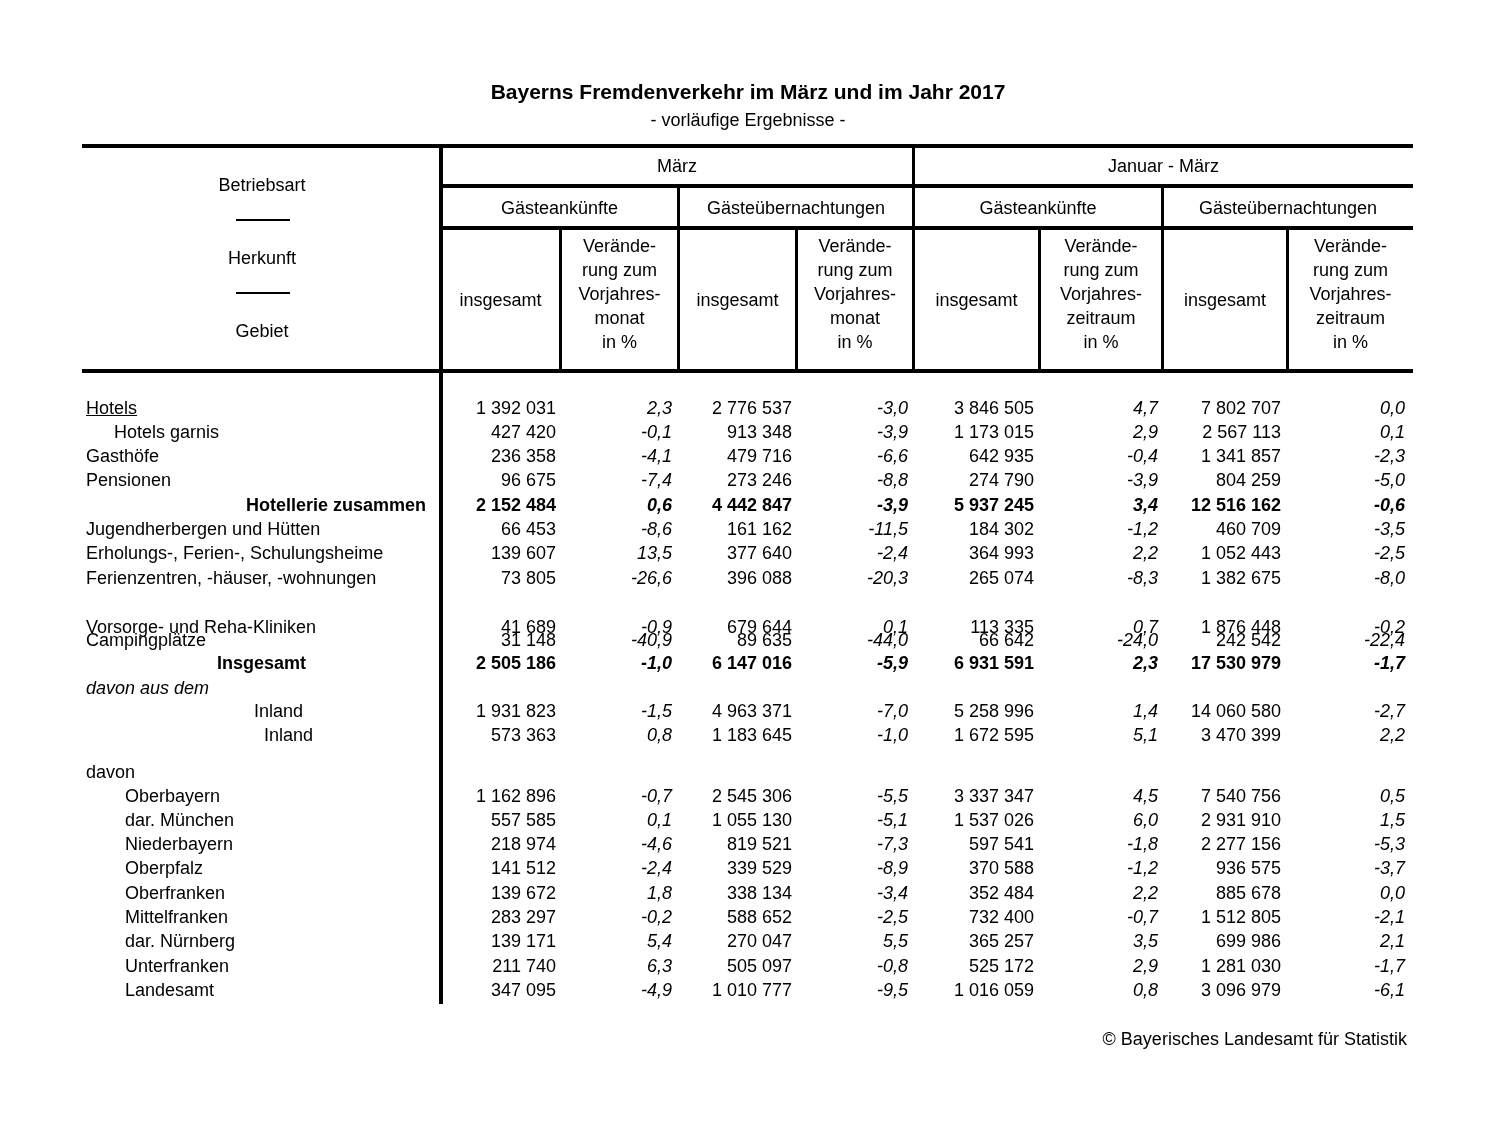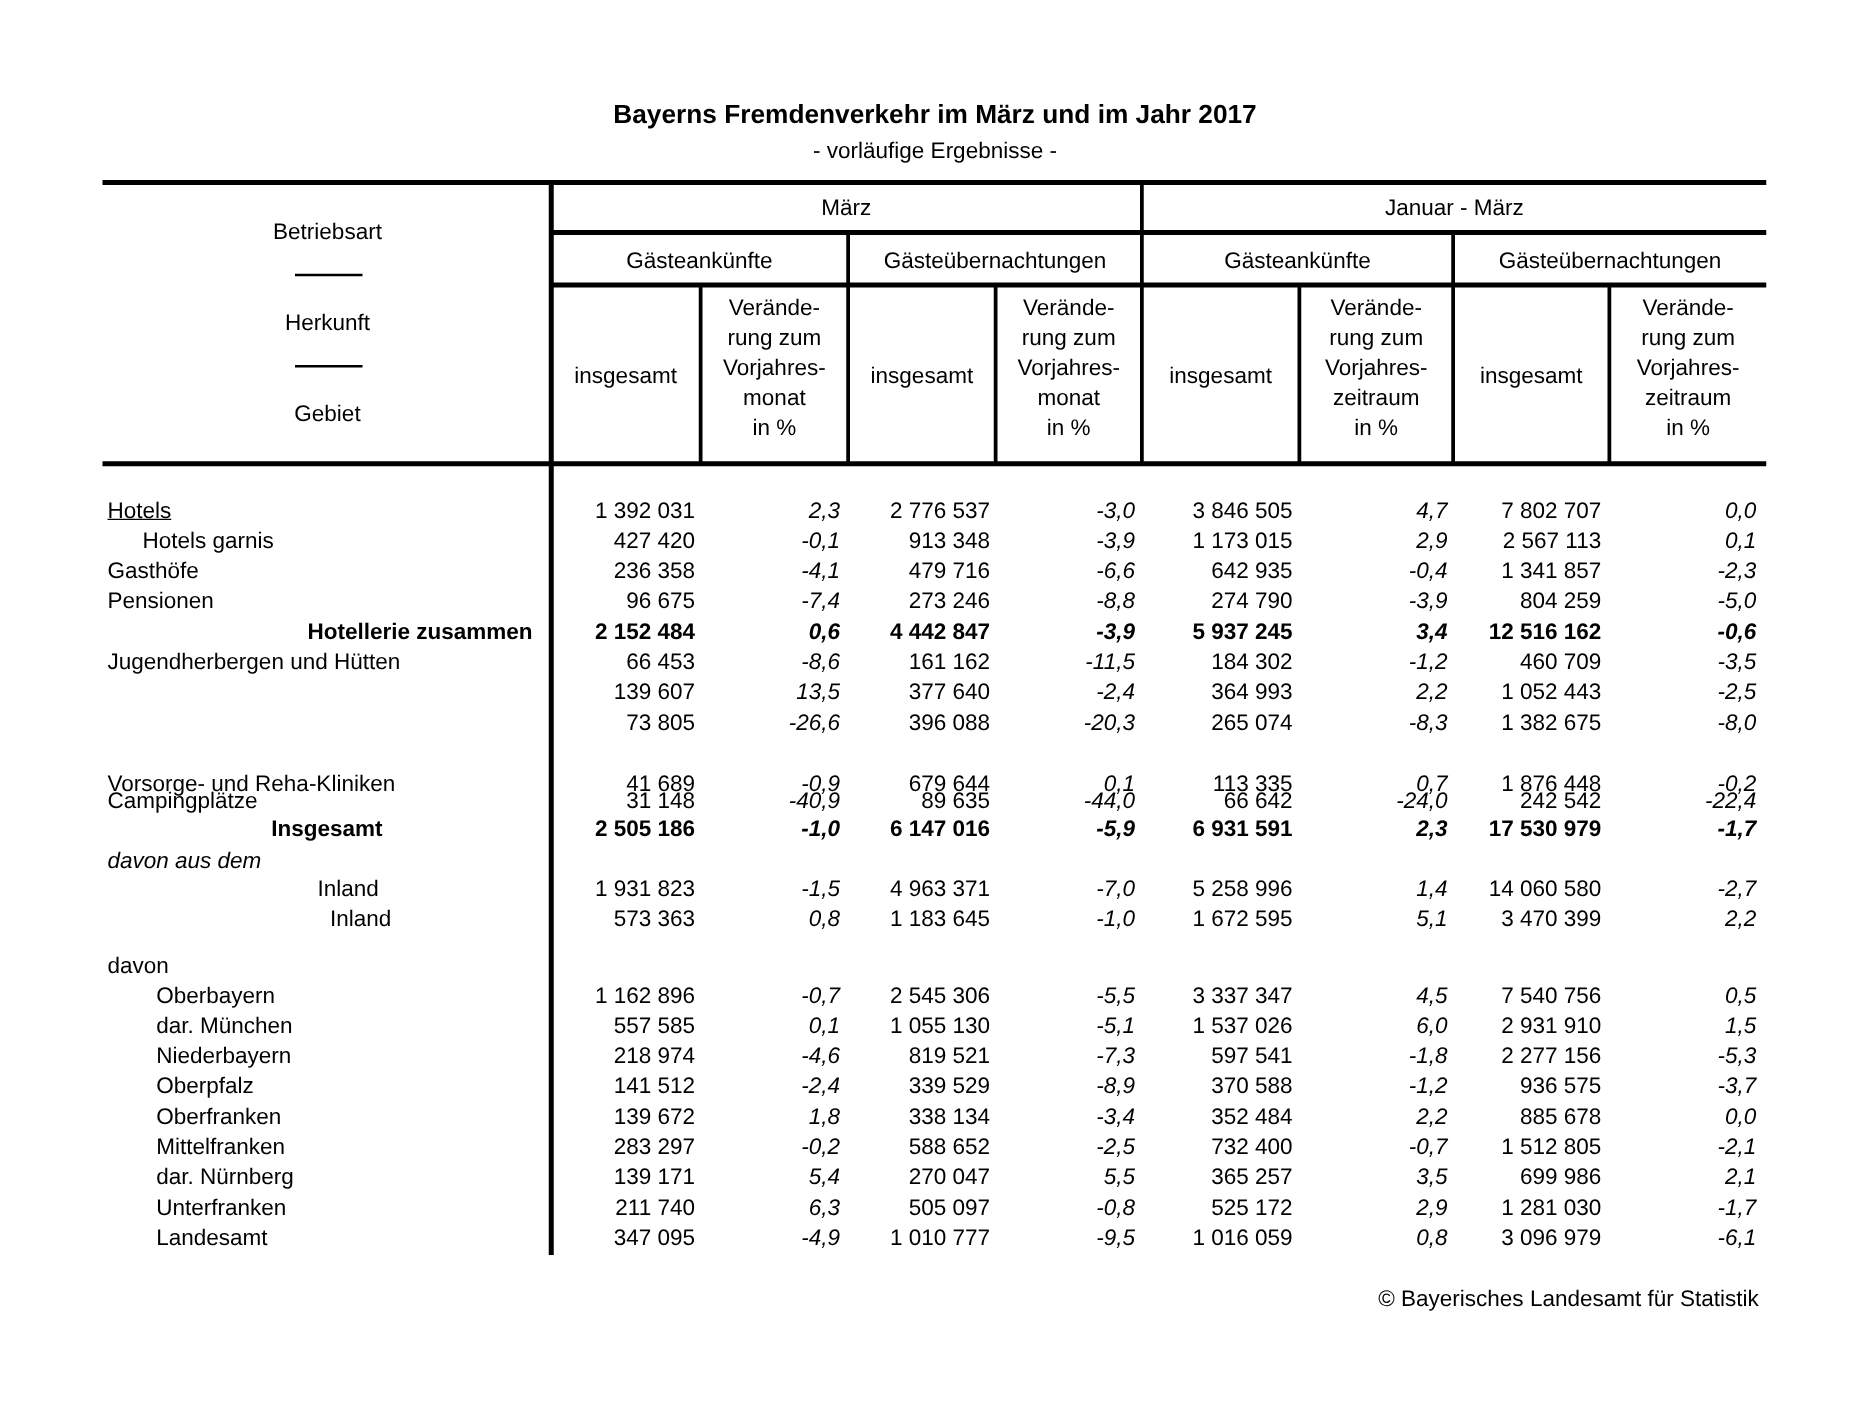--- a/index.html
+++ b/index.html
@@ -160,30 +160,32 @@
       <span class="num c1">66 453</span>
       <span class="pct c2">-8,6</span>
       <span class="num c3">161 162</span>
       <span class="pct c4">-11,5</span>
       <span class="num c5">184 302</span>
       <span class="pct c6">-1,2</span>
       <span class="num c7">460 709</span>
       <span class="pct c8">-3,5</span>
     </div>
     <div class="row" style="top: 541px;">
+      <span style="left: 86px;">Erholungs-, Ferien-, Schulungsheime</span>
       <span class="num c1">139 607</span>
       <span class="pct c2">13,5</span>
       <span class="num c3">377 640</span>
       <span class="pct c4">-2,4</span>
       <span class="num c5">364 993</span>
       <span class="pct c6">2,2</span>
       <span class="num c7">1 052 443</span>
       <span class="pct c8">-2,5</span>
     </div>
     <div class="row" style="top: 566px;">
+      <span style="left: 86px;">Ferienzentren, -häuser, -wohnungen</span>
       <span class="num c1">73 805</span>
       <span class="pct c2">-26,6</span>
       <span class="num c3">396 088</span>
       <span class="pct c4">-20,3</span>
       <span class="num c5">265 074</span>
       <span class="pct c6">-8,3</span>
       <span class="num c7">1 382 675</span>
       <span class="pct c8">-8,0</span>
     </div>
     <div class="row" style="top: 608px; margin-top: 20px;">

